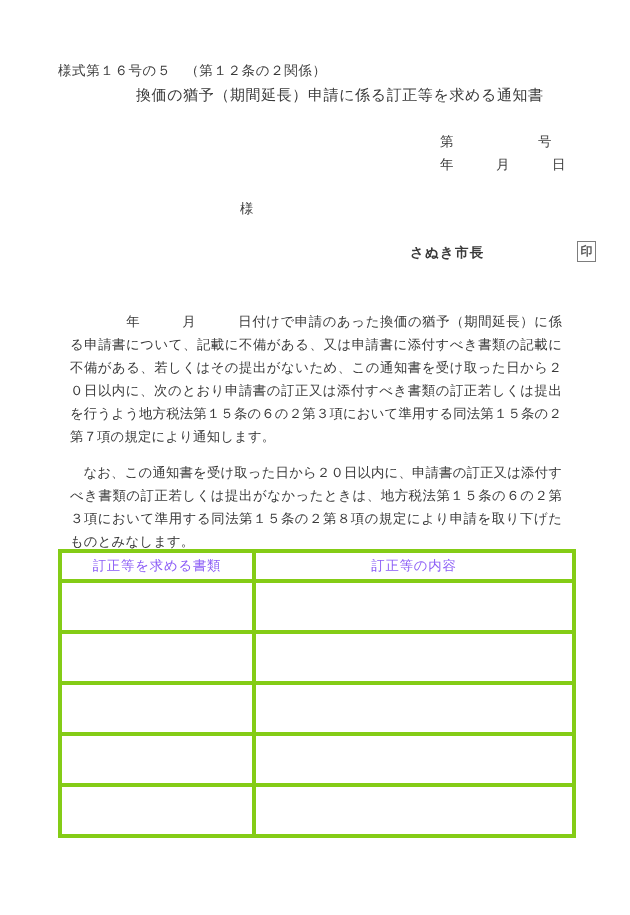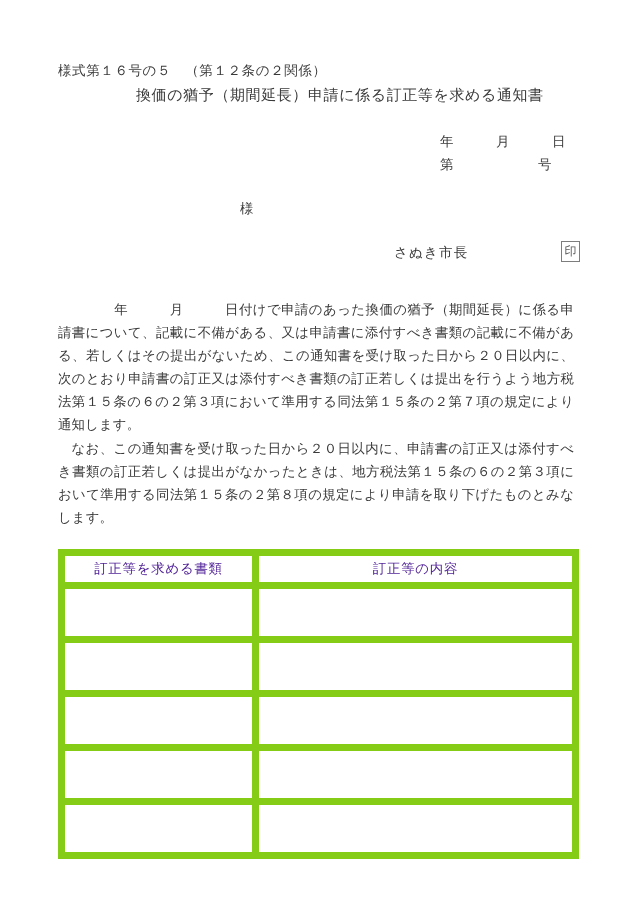--- a/index.html
+++ b/index.html
@@ -65,24 +65,25 @@
     position: absolute;
     left: 240px;
     top: 200px;
     font-size: 13.5px;
     letter-spacing: 0.5px;
   }
 
   
   .issuer-block {
     position: absolute;
-    left: 394px;
+    left: 410px;
     top: 242px;
     width: 186px;
     height: 24px;
+    font-weight: bold;
   }
   .issuer-name {
     position: absolute;
     left: 0;
     top: 2px;
     font-size: 13.5px;
     letter-spacing: 1.2px;
     white-space: nowrap;
   }
   .seal-box {
@@ -105,46 +106,46 @@
     left: 58px;
     top: 298px;
     width: 516px;
     font-size: 13.4px;
     line-height: 23.1px;
     letter-spacing: 0.15px;
     text-align: justify;
     text-justify: inter-character;
   }
   .body-text p {
-    margin: 0;
+    margin: 12px;
   }
   .para-indent-wide {
     text-indent: 4.2em;
   }
   .para-indent {
     text-indent: 1em;
   }
 
   
   .correction-table {
     position: absolute;
     left: 58px;
     top: 549px;
     width: 514px;
     border-collapse: collapse;
     table-layout: fixed;
   }
   .correction-table th,
   .correction-table td {
-    border: 7px solid #84cc16;
+    border: 4px solid #84cc16;
     padding: 0;
     font-weight: normal;
     font-size: 13.4px;
     letter-spacing: 0.8px;
-    color: #4c1d95;
+    color: #8b5cf6;
     vertical-align: middle;
   }
   .correction-table th {
     height: 26px;
     text-align: center;
   }
   .correction-table td {
     height: 47px;
   }
   .col-doc { width: 194px; }
@@ -153,22 +154,22 @@
 </head>
 <body>
 
 <div class="page">
 
   <div class="form-number">様式第１６号の５　（第１２条の２関係）</div>
 
   <div class="doc-title">換価の猶予（期間延長）申請に係る訂正等を求める通知書</div>
 
   <div class="meta-block">
+    <span class="meta-row">第　　　　　　号</span>
     <span class="meta-row">年　　　月　　　日</span>
-    <span class="meta-row">第　　　　　　号</span>
   </div>
 
   <div class="addressee">様</div>
 
   <div class="issuer-block">
     <span class="issuer-name">さぬき市長</span>
     <span class="seal-box">印</span>
   </div>
 
   <div class="body-text">

